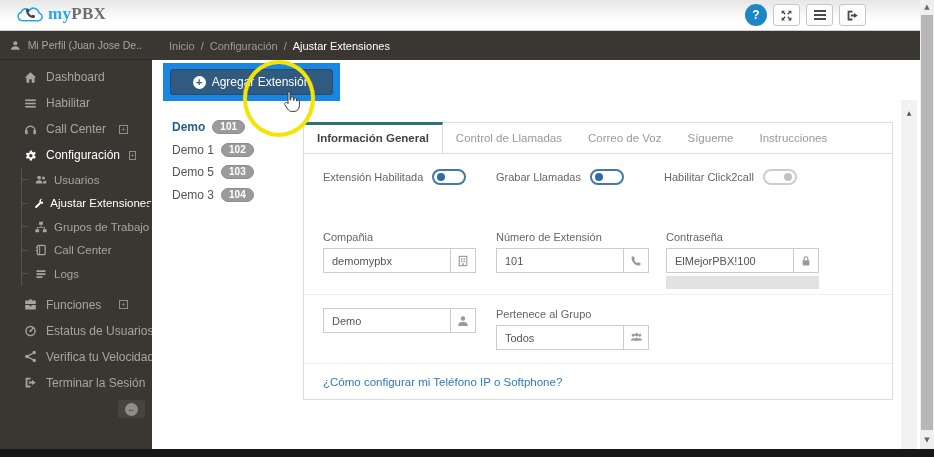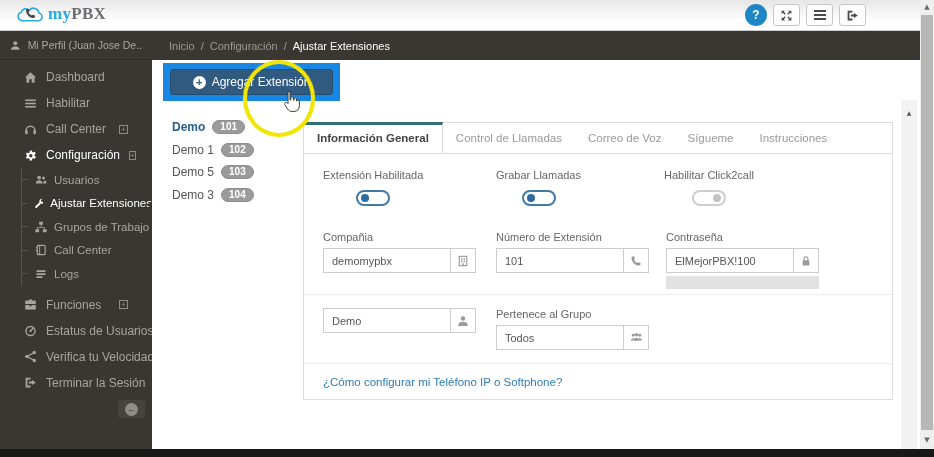--- a/index.html
+++ b/index.html
@@ -71,21 +71,21 @@
            padding:0 7px 1px; border-radius:9px; }
 
   
   .panel { position:absolute; left:303px; top:122px; width:590px; height:278px;
            border:1px solid #dcdcdc; background:#fff; }
   .tabbar { height:31px; border-bottom:1px solid #dcdcdc; display:flex; font-size:11.5px; color:#999; }
   .tab { padding:0 13px; line-height:30px; }
   .tab.active { color:#444; font-weight:bold; border-top:3px solid #2f6f75; border-right:1px solid #dcdcdc;
                 line-height:27px; margin-top:-1px; }
   .toggles { position:absolute; left:0; top:46px; width:100%; }
-  .tg-col { position:absolute; display:flex; align-items:center; gap:9px;flex-direction:column; }
+  .tg-col { position:absolute; display:flex; align-items:center; gap:9px; }
   .tg-col .lbl { font-size:11px; color:#666; }
   .toggle { width:34px; height:16px; border:2px solid #4279a5; border-radius:9px; position:relative; background:#fff; }
   .toggle .dot { position:absolute; width:8px; height:8px; border-radius:50%; background:#2d6ba0; top:2px; left:3px; }
   .toggle.off { border-color:#cdcdcd; }
   .toggle.off .dot { background:#c2c2c2; left:auto; right:3px; }
   .divider { position:absolute; left:0; width:100%; border-top:1px solid #ededed; }
   .field-col { position:absolute; width:153px; }
   .field-col .lbl { font-size:11px; color:#666; margin-bottom:5px; white-space:nowrap; }
   .input-box { height:25px; border:1px solid #ccc; display:flex; align-items:center; background:#fff; }
   .input-box .val { flex:1; padding-left:8px; font-size:11px; color:#555; white-space:nowrap; overflow:hidden; }

